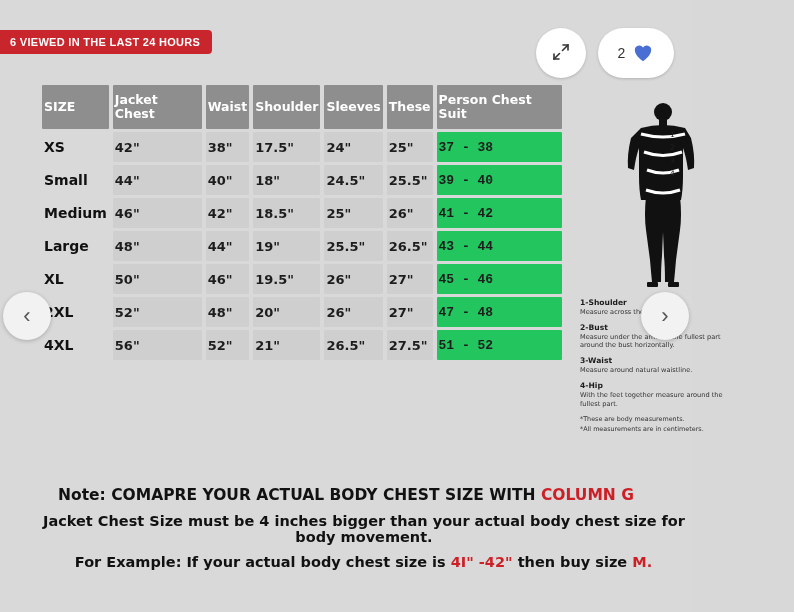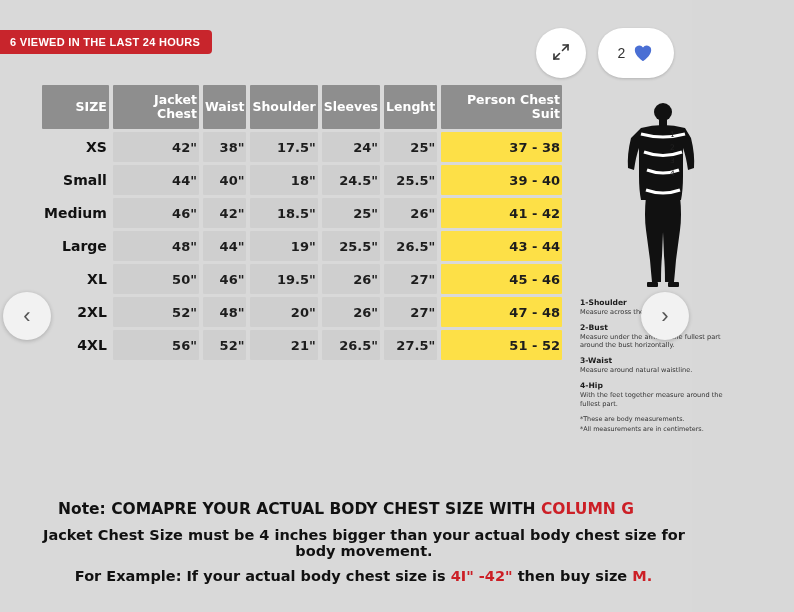--- a/index.html
+++ b/index.html
@@ -104,41 +104,41 @@
     border-spacing: 4px 3px;
     width: 100%;
     font-family: "DejaVu Sans", sans-serif;
   }
   table.size-table th {
     background: #8e8e8e;
     color: #ffffff;
     font-size: 12.5px;
     font-weight: bold;
     padding: 8px 2px;
-    text-align: right;
+    text-align: left;
     line-height: 1.12;
     border-radius: 1px;
   }
   table.size-table th.col-size { width: 66px; }
   table.size-table td {
     background: #cfcfcf;
     color: #1d1d1d;
     font-size: 13px;
     font-weight: bold;
-    text-align: right;
+    text-align: left;
     padding: 7px 2px;
     border-radius: 1px;
   }
   table.size-table td.lbl {
     background: transparent;
     font-size: 14px;
     font-weight: bold;
     color: #111;
   }
-  table.size-table td.last-col { background: #fde047; }
+  table.size-table td.last-col { background: #22c55e; font-family: Liberation Mono, monospace; }
 
   
   .figure-panel {
     position: absolute;
     left: 578px; top: 100px;
     width: 170px;
   }
   .fig-svg { display: block; margin: 0 auto; }
   .fig-nums {
     position: absolute;
@@ -155,21 +155,21 @@
     font-family: "DejaVu Sans", sans-serif;
     color: #1c1c1c;
   }
   .note-h { font-size: 7.6px; font-weight: bold; margin-top: 6px; }
   .note-b { font-size: 6.6px; line-height: 1.32; color: #333; margin-top: 1px; }
   .note-foot { font-size: 6.4px; color: #333; margin-top: 7px; line-height: 1.5; }
 
   
   .bottom {
     position: absolute;
-    left: 0; right: 0; bottom: 28px;
+    left: 0; right: 0; bottom: 42px;
     text-align: center;
     font-family: "DejaVu Sans", sans-serif;
     color: #111;
   }
   .bn-line1 { font-size: 15.5px; font-weight: bold; margin-bottom: 9px; }
   .bn-line2 { font-size: 14.5px; font-weight: bold; margin-bottom: 9px; padding-left: 36px; }
   .bn-line3 { font-size: 14.5px; font-weight: bold; padding-left: 35px; }
   .red { color: #cc1f26; }
 </style>
 </head>
@@ -210,21 +210,21 @@
 
   <div class="table-wrap">
     <table class="size-table">
       <thead>
         <tr>
           <th class="col-size">SIZE</th>
           <th>Jacket Chest</th>
           <th>Waist</th>
           <th>Shoulder</th>
           <th>Sleeves</th>
-          <th>Lenght</th>
+          <th>These</th>
           <th>Person Chest Suit</th>
         </tr>
       </thead>
       <tbody>
         <tr>
           <td class="lbl">XS</td>
           <td>42"</td>
           <td>38"</td>
           <td>17.5"</td>
           <td>24"</td>

